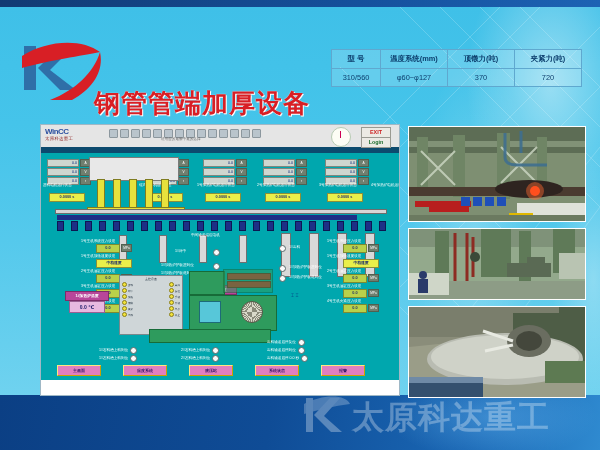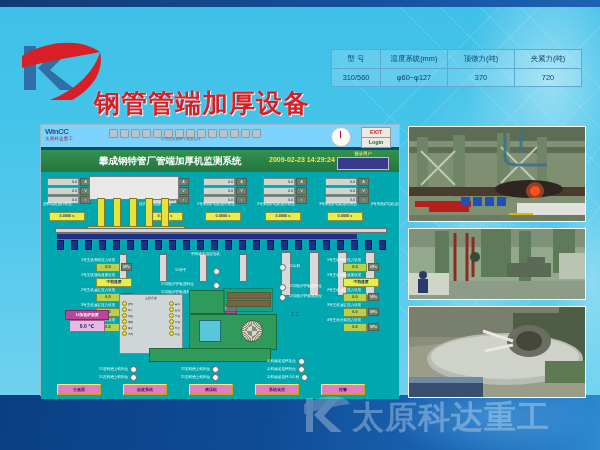--- a/index.html
+++ b/index.html
@@ -33,31 +33,31 @@
     font-family:"DejaVu Sans","Liberation Sans",sans-serif;
     font-size:26px;font-weight:bold;letter-spacing:1px;
     color:#d81f25;text-shadow:0 0 1px #fff,1px 1px 0 #ffffff;white-space:nowrap;}
 
   
   .spec-table{position:absolute;left:331px;top:49px;border-collapse:collapse;
     font-size:7.4px;color:#0d3f6e;}
   .spec-table th,.spec-table td{
     border:1px solid #5fa8cf;padding:4px 2px;text-align:center;
     background:rgba(255,255,255,.18);font-weight:bold;white-space:nowrap;}
-  .spec-table th{font-weight:normal;}
+  .spec-table th{font-weight:bold;}
   .spec-table td.col0{width:44px;}
   .spec-table td.col1{width:62px;}
   .spec-table td.col2{width:62px;}
   .spec-table td.col3{width:62px;}
   .spec-table tbody td{font-weight:normal;}
 
   
   .hmi{position:absolute;left:40px;top:124px;width:360px;height:272px;
     background:#ffffff;border:1px solid #9fb8c6;box-sizing:border-box;}
-  .hmi-toolbar{position:relative;height:22px;background:#7dd3fc;border-bottom:3px solid #0c4a6e;}
+  .hmi-toolbar{position:relative;height:22px;background:#e5e5e5;border-bottom:6px solid #0c4a6e;}
   .wincc{position:absolute;left:4px;top:2px;width:52px;}
   .wincc-w{font-size:8px;font-weight:bold;color:#2b4fa0;letter-spacing:-.5px;line-height:9px;}
   .wincc-sub{font-size:4.4px;color:#8a1a1a;line-height:6px;letter-spacing:.3px;}
   .tb-icons{position:absolute;left:68px;top:4px;display:flex;gap:2px;}
   .tb-ic{width:7px;height:7px;background:#b9c4cc;border:1px solid #8c979e;border-radius:1px;}
   .tb-note{position:absolute;left:120px;top:12px;font-size:3.6px;color:#666;}
   .clock{position:absolute;left:290px;top:2px;width:18px;height:18px;border-radius:50%;
     border:1px solid #b7cbb3;background:#fdfdf5;}
   .clock:after{content:"";position:absolute;left:8px;top:3px;width:1px;height:7px;background:#c05;}
   .btn-exit{position:absolute;left:320px;top:2px;width:28px;height:9px;
@@ -193,28 +193,20 @@
         <span class="tb-ic"></span>
         <span class="tb-ic"></span>
         <span class="tb-ic"></span>
       </div>
       <div class="tb-note">请用您的最新中最的选择</div>
       <div class="clock"></div>
       <div class="btn-exit">EXIT</div>
       <div class="btn-login">Login</div>
     </div>
 
-    <div class="hmi-title">
-      <div class="hmi-title-text">攀成钢特管厂管端加厚机监测系统</div>
-      <div class="hmi-ts">2009-02-23  14:29:24</div>
-      <div class="user-box">
-        <div class="user-lbl">登录用户</div>
-        <div class="user-inp"></div>
-      </div>
-    </div>
 
     <div class="hmi-body">
 
       <div class="g" style="left:6px;top:6px;width:46px;">
         <div style="display:flex;gap:1px;align-items:center;margin-bottom:1px;">
           <div class="num" style="width:28px;">0.0</div>
           <div class="unit">A</div>
         </div>
         <div style="display:flex;gap:1px;align-items:center;margin-bottom:1px;">
           <div class="num" style="width:28px;">0.0</div>

